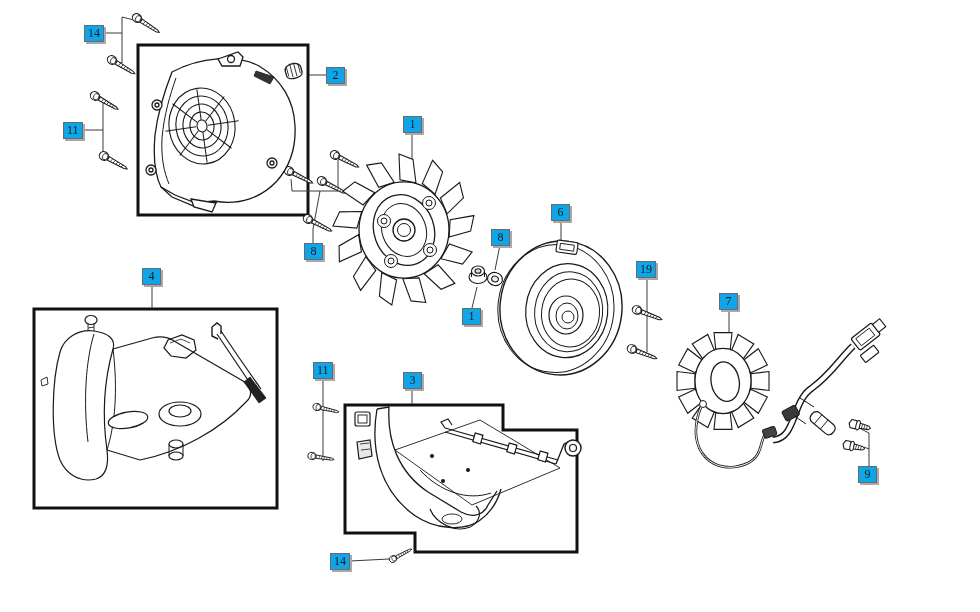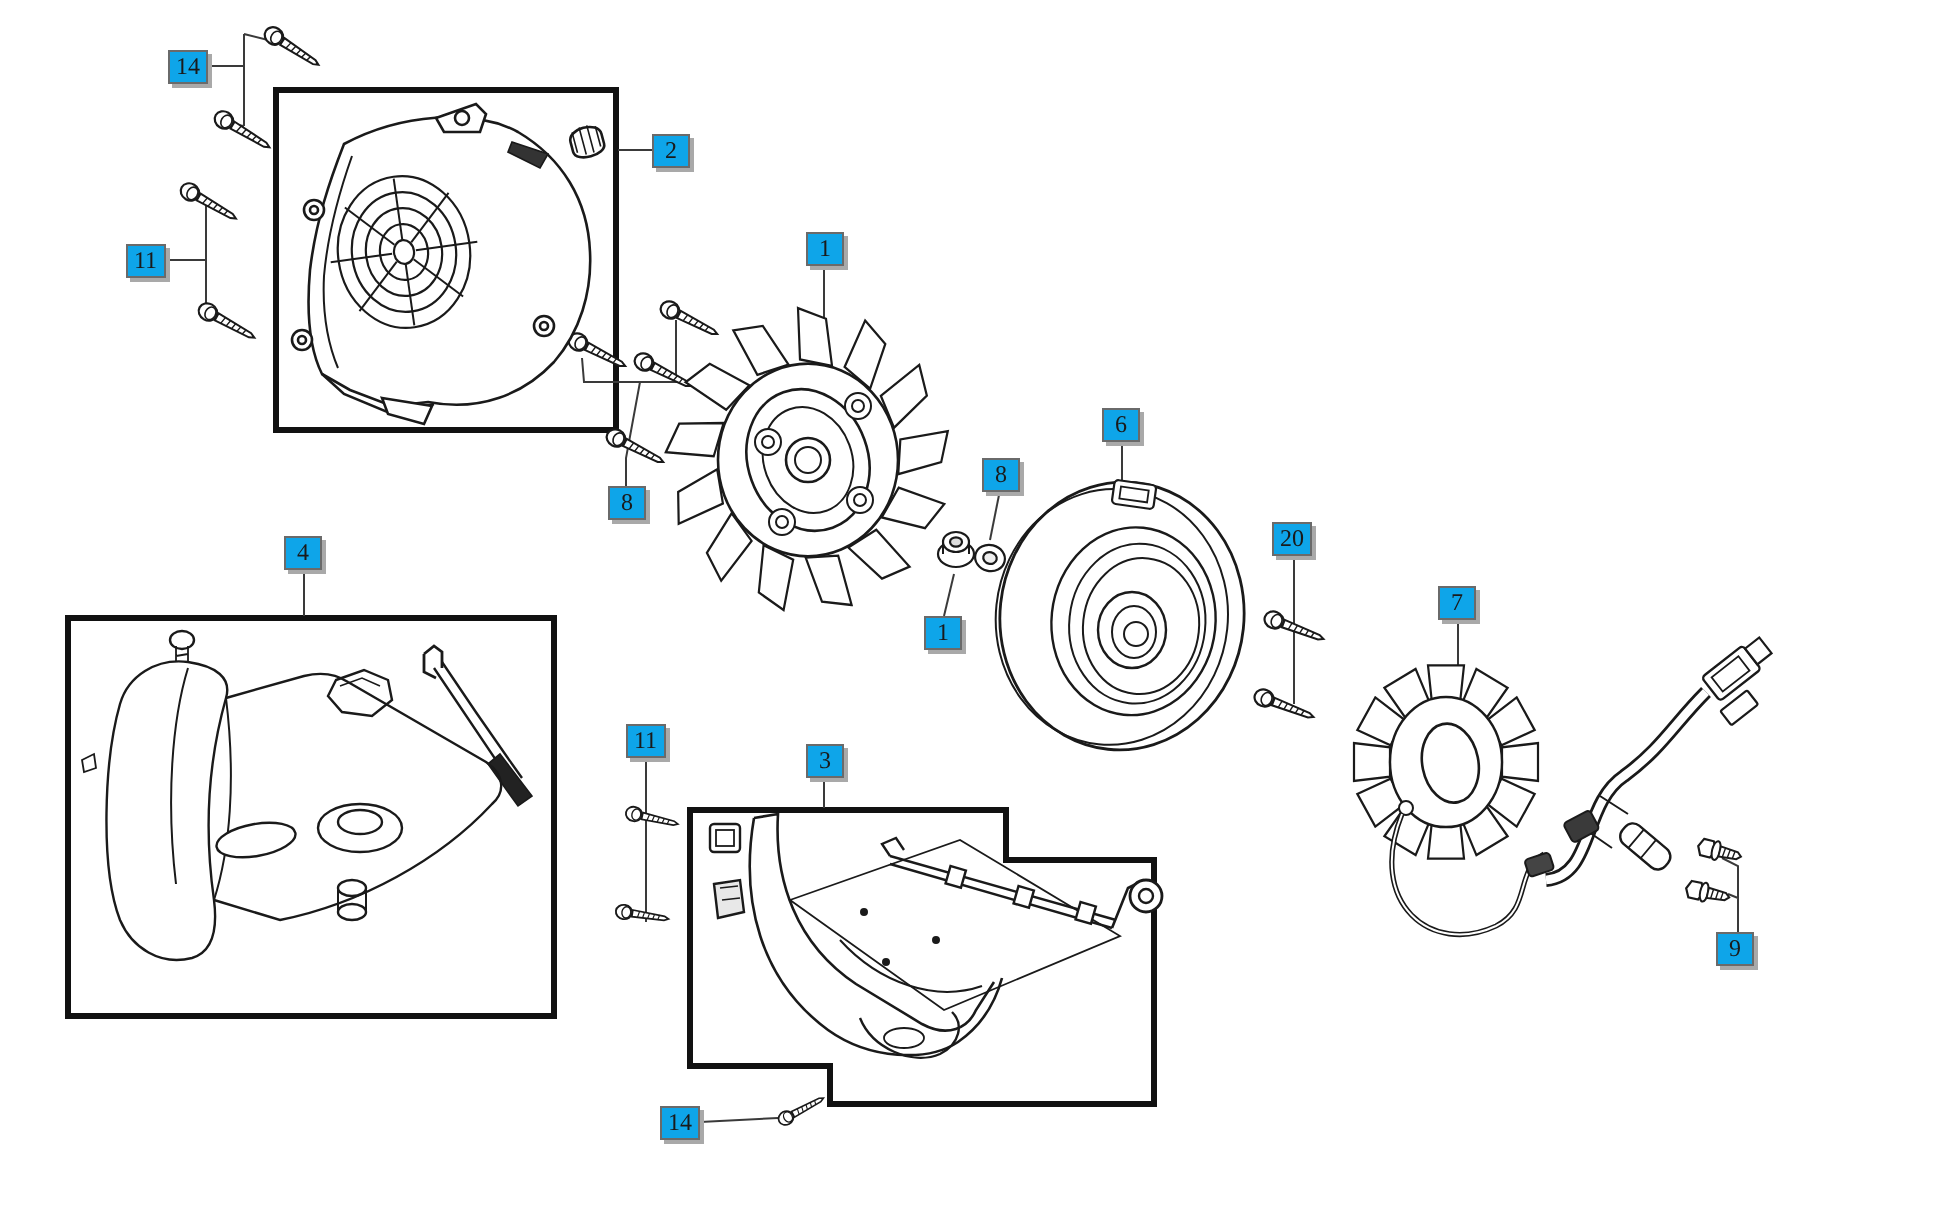--- a/index.html
+++ b/index.html
@@ -256,20 +256,20 @@
   </svg>
 
   <div class="callout" style="left:84px;top:25px">14</div>
   <div class="callout" style="left:326px;top:67px">2</div>
   <div class="callout" style="left:63px;top:122px">11</div>
   <div class="callout" style="left:403px;top:116px">1</div>
   <div class="callout" style="left:304px;top:243px">8</div>
   <div class="callout" style="left:491px;top:229px">8</div>
   <div class="callout" style="left:462px;top:308px">1</div>
   <div class="callout" style="left:551px;top:204px">6</div>
-  <div class="callout" style="left:636px;top:261px">20</div>
+  <div class="callout" style="left:636px;top:261px">19</div>
   <div class="callout" style="left:719px;top:293px">7</div>
   <div class="callout" style="left:858px;top:466px">9</div>
   <div class="callout" style="left:142px;top:268px">4</div>
   <div class="callout" style="left:313px;top:362px">11</div>
   <div class="callout" style="left:403px;top:372px">3</div>
   <div class="callout" style="left:330px;top:553px">14</div>
 </div>
 
 </body></html>

